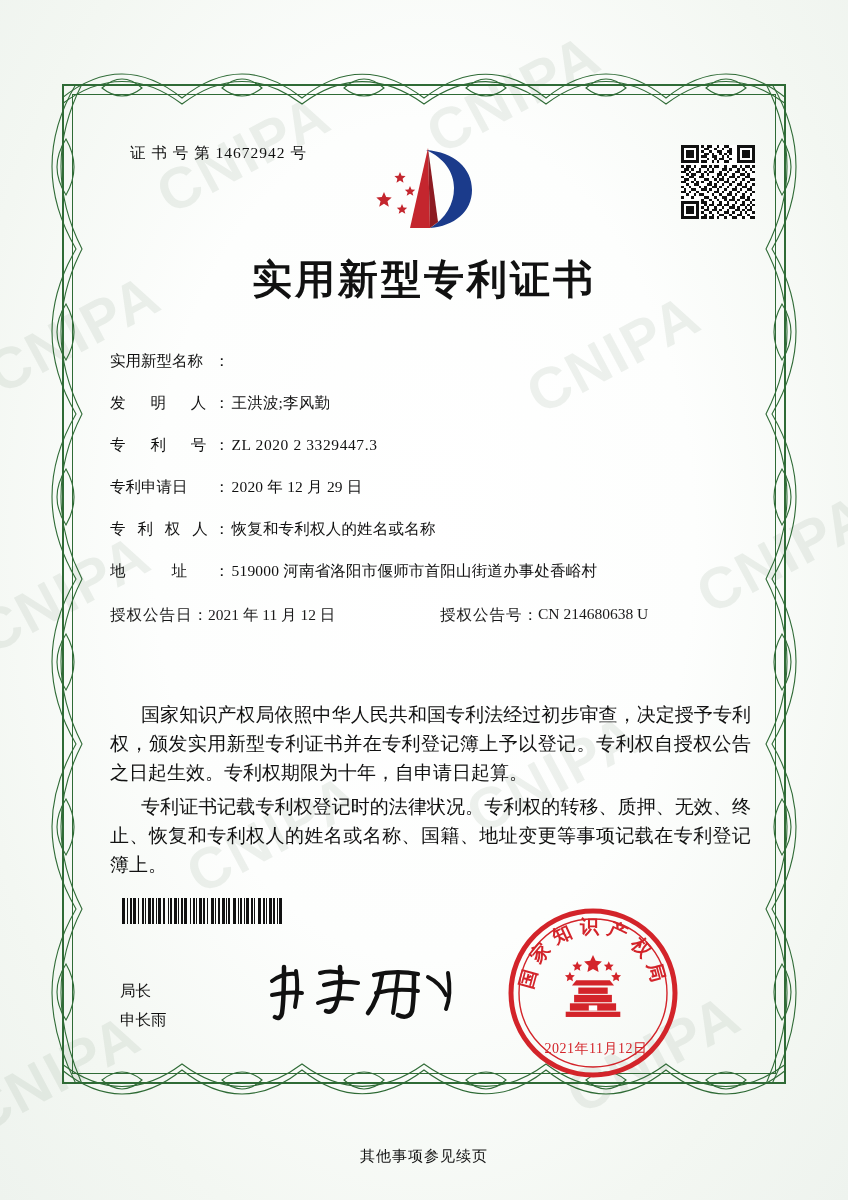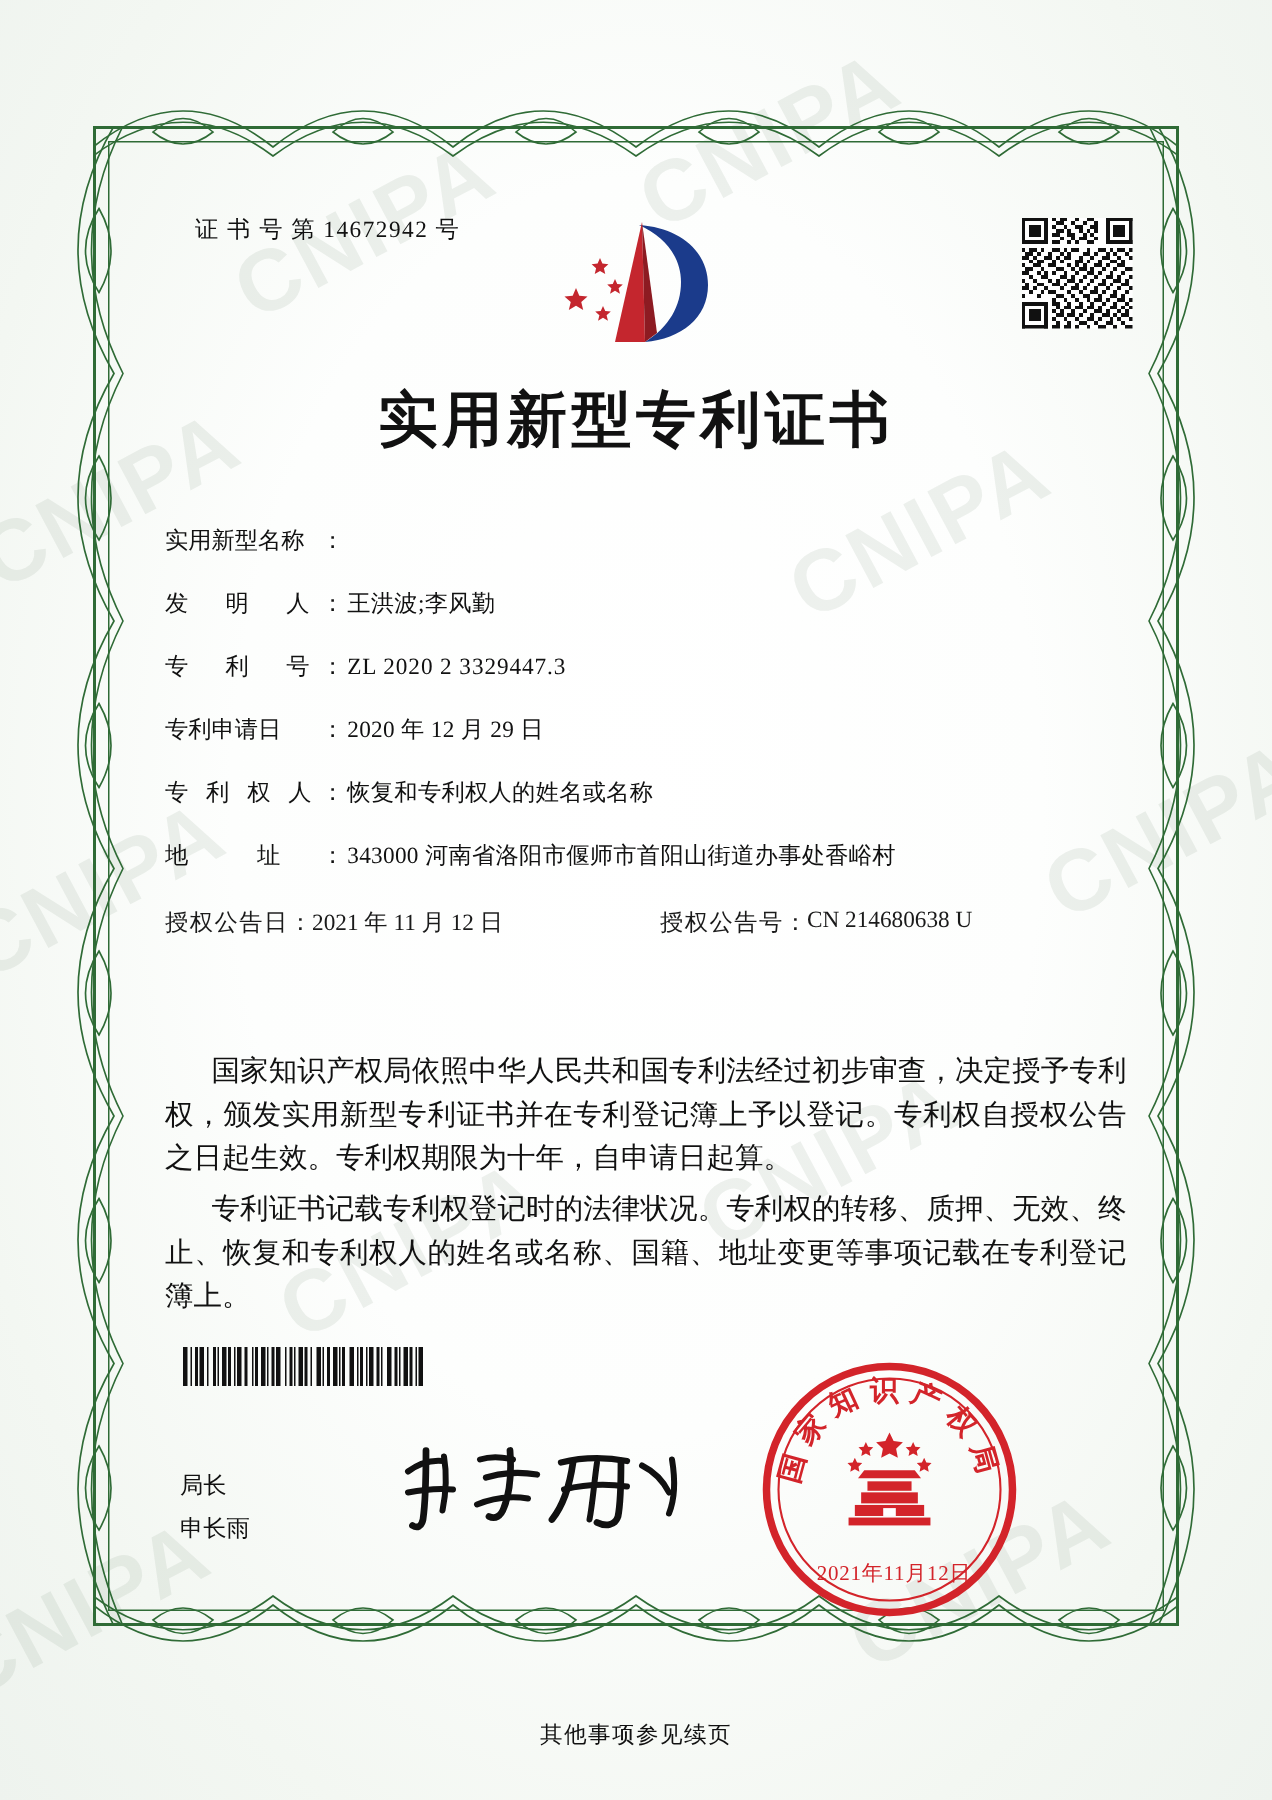--- a/index.html
+++ b/index.html
@@ -603,21 +603,21 @@
 
     <div class="row">
       <span class="label" style="letter-spacing:4px;">专 利 权 人</span>
       <span class="colon">：</span>
       <span class="value">恢复和专利权人的姓名或名称</span>
     </div>
 
     <div class="row">
       <span class="label sp4">地 址</span>
       <span class="colon">：</span>
-      <span class="value">343000 河南省洛阳市偃师市首阳山街道办事处香峪村</span>
+      <span class="value">519000 河南省洛阳市偃师市首阳山街道办事处香峪村</span>
     </div>
 
     <div class="row-2col">
       <span class="seg-a">
         <span class="lab">授权公告日</span>
         <span>：</span>
         <span>2021 年 11 月 12 日</span>
       </span>
       <span class="seg-b">
         <span class="lab">授权公告号</span>

